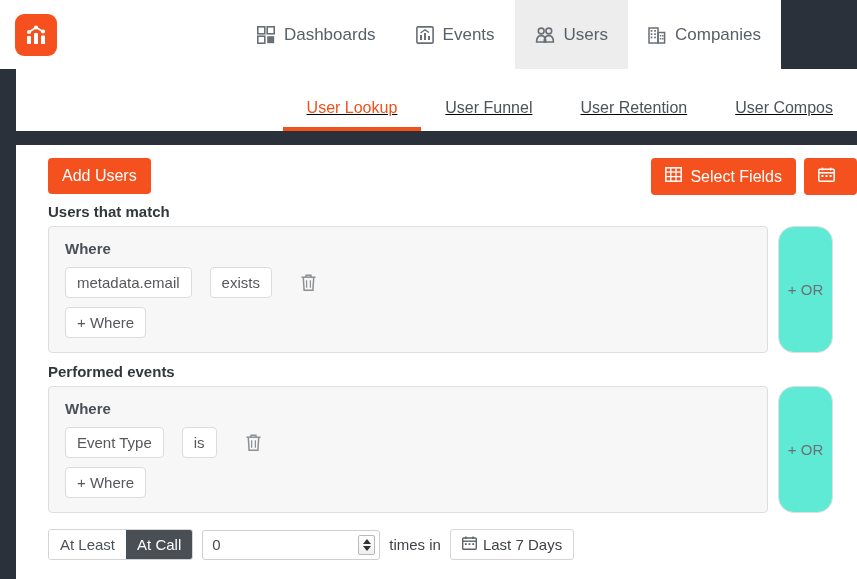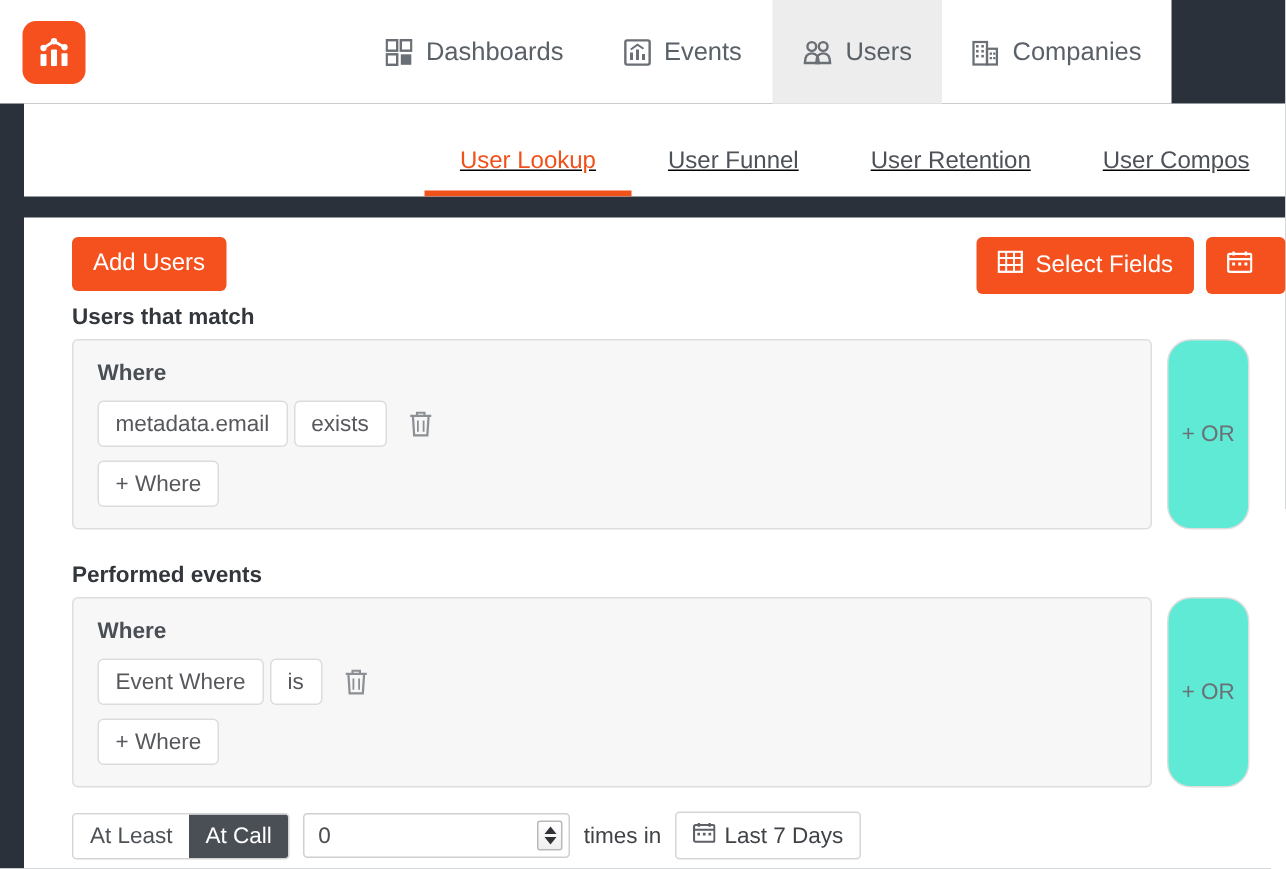--- a/index.html
+++ b/index.html
@@ -151,21 +151,21 @@
   }
   .group-box .where-label {
     font-size: 15px;
     font-weight: bold;
     color: #4a4f55;
     margin-bottom: 10px;
   }
   .cond-row {
     display: flex;
     align-items: center;
-    gap: 4px;
+    gap: 18px;
     margin-bottom: 9px;
   }
   .pill {
     background: #ffffff;
     border: 1px solid #dcdcdc;
     border-radius: 4px;
     padding: 6px 11px;
     font-size: 15px;
     color: #56585c;
     white-space: nowrap;
@@ -453,27 +453,27 @@
               <line x1="6.6" y1="7.3" x2="6.6" y2="14.8" stroke="#8c9094" stroke-width="1.2"></line>
               <line x1="10.4" y1="7.3" x2="10.4" y2="14.8" stroke="#8c9094" stroke-width="1.2"></line>
             </svg>
           </span>
         </div>
         <div class="add-where">+ Where</div>
       </div>
       <div class="or-box">+ OR</div>
     </div>
 
-    <div class="section-title" style="margin-top:22px;">Performed events</div>
+    <div class="section-title" style="margin-top:10px;">Performed events</div>
 
     <div class="group-row">
       <div class="group-box">
         <div class="where-label">Where</div>
         <div class="cond-row">
-          <div class="pill">Event Where</div>
+          <div class="pill">Event Type</div>
           <div class="pill">is</div>
           <span class="trash">
             <svg width="17" height="19" viewBox="0 0 17 19" aria-hidden="true">
               <line x1="1.5" y1="4.2" x2="15.5" y2="4.2" stroke="#8c9094" stroke-width="1.5"></line>
               <path d="M6 4.2 L6 2.2 L11 2.2 L11 4.2" fill="none" stroke="#8c9094" stroke-width="1.4"></path>
               <path d="M3.3 4.8 L4.1 17.2 L12.9 17.2 L13.7 4.8" fill="none" stroke="#8c9094" stroke-width="1.5"></path>
               <line x1="6.6" y1="7.3" x2="6.6" y2="14.8" stroke="#8c9094" stroke-width="1.2"></line>
               <line x1="10.4" y1="7.3" x2="10.4" y2="14.8" stroke="#8c9094" stroke-width="1.2"></line>
             </svg>
           </span>

